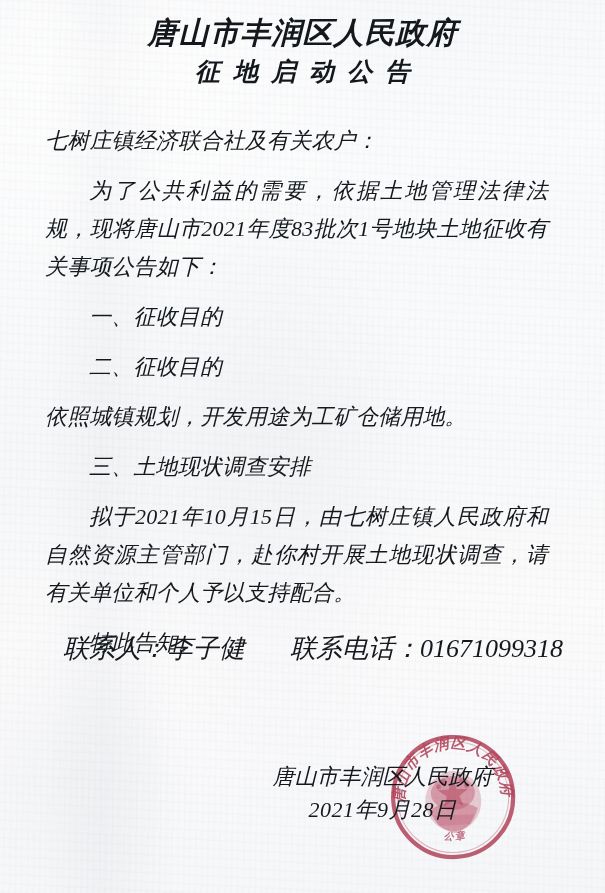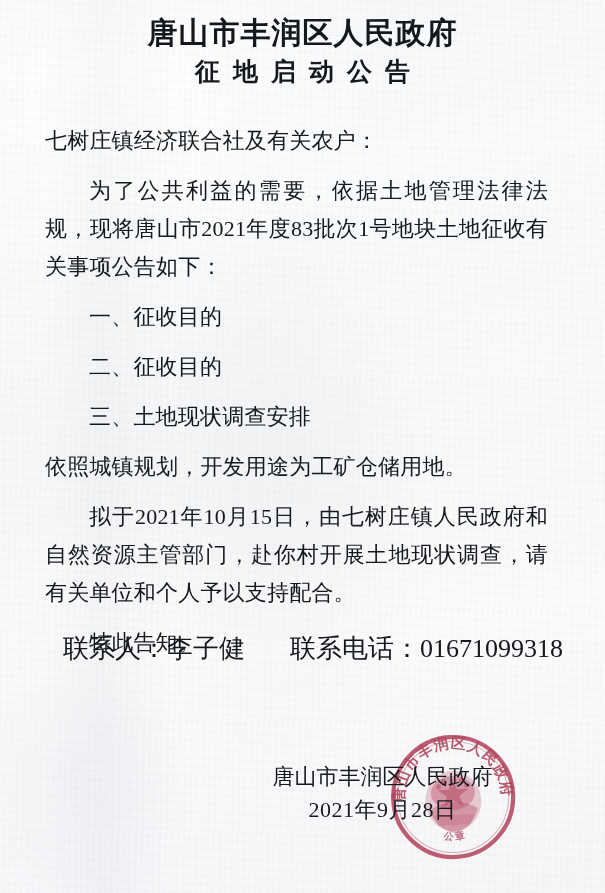--- a/index.html
+++ b/index.html
@@ -20,20 +20,21 @@
   
   #document-page {
     position: relative;
     width: 605px;
     height: 893px;
     background:
       radial-gradient(ellipse 420px 300px at 18% 8%, rgba(255,255,255,0.9) 0%, rgba(248,249,251,0) 70%),
       radial-gradient(ellipse 380px 260px at 85% 40%, rgba(250,251,252,0.85) 0%, rgba(246,247,249,0) 72%),
       linear-gradient(172deg, #f6f7f9 0%, #fafbfc 22%, #f6f7f8 48%, #fbfbfc 70%, #f5f6f8 100%);
     box-sizing: border-box;
+    font-style: italic;
   }
   
   #document-page::before {
     content: "";
     position: absolute;
     inset: 0;
     pointer-events: none;
     background-image:
       repeating-linear-gradient(91deg, rgba(0,0,0,0.012) 0px, rgba(0,0,0,0.012) 1px, rgba(0,0,0,0) 2px, rgba(0,0,0,0) 6px),
       repeating-linear-gradient(3deg, rgba(0,0,0,0.010) 0px, rgba(0,0,0,0.010) 1px, rgba(0,0,0,0) 3px, rgba(0,0,0,0) 9px),
@@ -194,23 +195,23 @@
 
   <div id="body-block">
 
     <p class="para">七树庄镇经济联合社及有关农户：</p>
 
     <p class="para indent">为了公共利益的需要，依据土地管理法律法规，现将唐山市2021年度83批次1号地块土地征收有关事项公告如下：</p>
 
     <p class="para heading-item">一、征收目的</p>
 
     <p class="para heading-item">二、征收目的</p>
+    <p class="para">依照城镇规划，开发用途为工矿仓储用地。</p>
+
     <p class="para heading-item">三、土地现状调查安排</p>
-
-    <p class="para">依照城镇规划，开发用途为工矿仓储用地。</p>
     <p class="para indent">拟于2021年10月15日，由七树庄镇人民政府和自然资源主管部门，赴你村开展土地现状调查，请有关单位和个人予以支持配合。</p>
 
     <p class="para indent">特此告知。</p>
   </div>
 
   <div id="contact-row">
     <div class="contact-cell person">
       <span>联系人：</span><span>李子健</span>
     </div>
     <div class="contact-cell phone">

